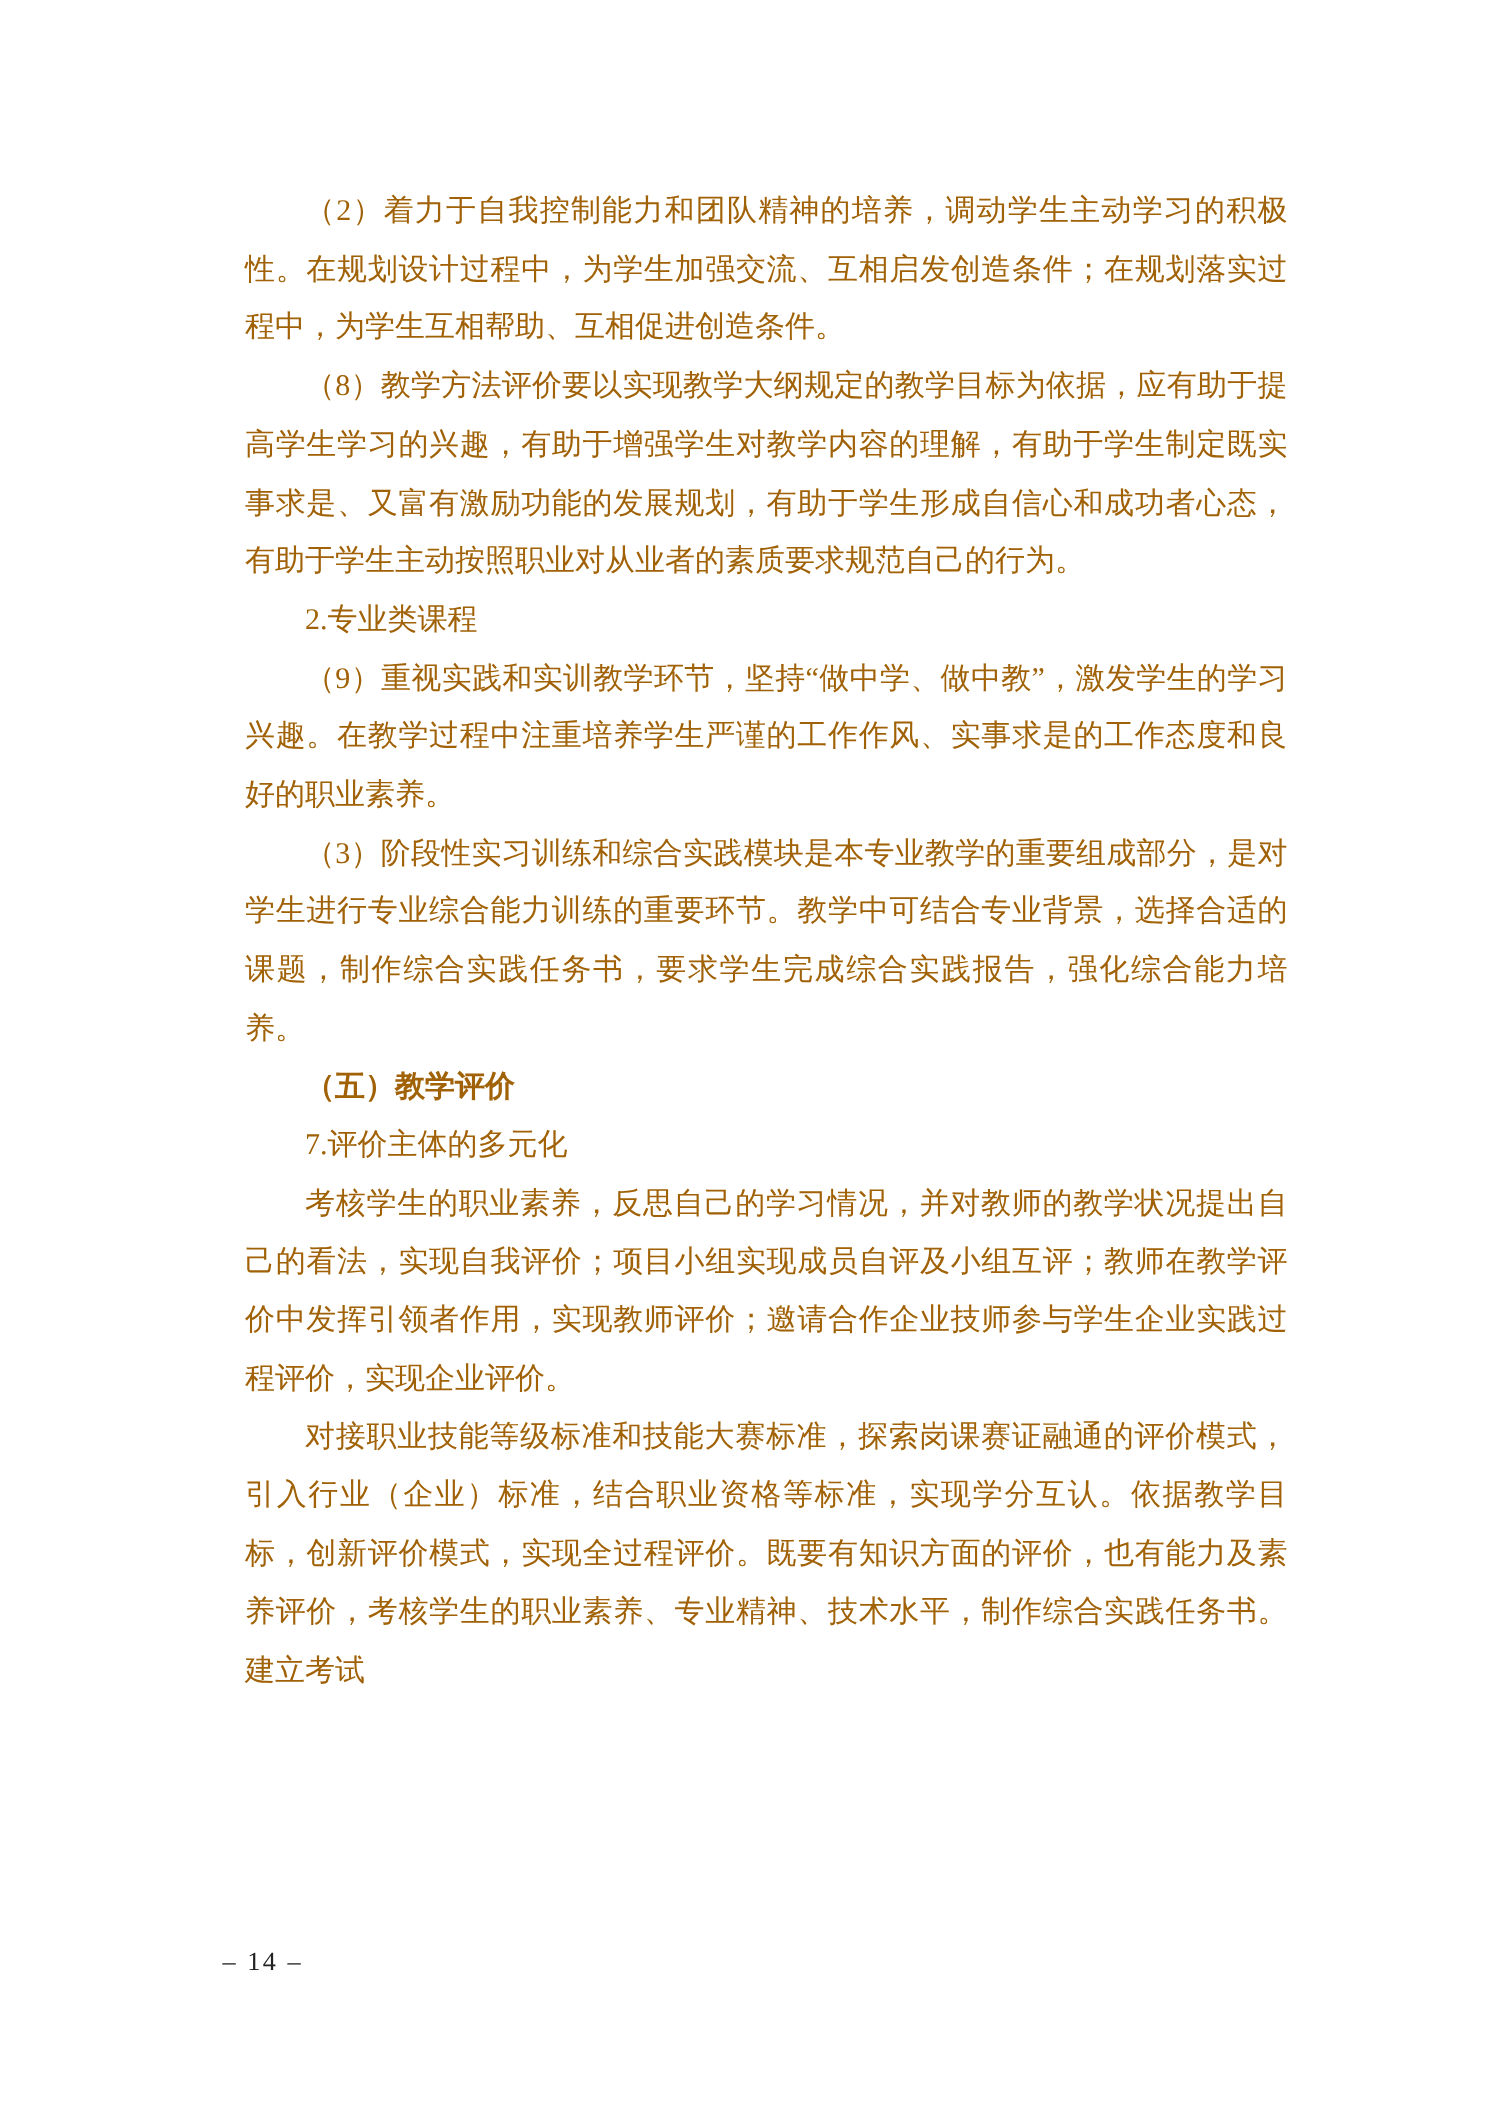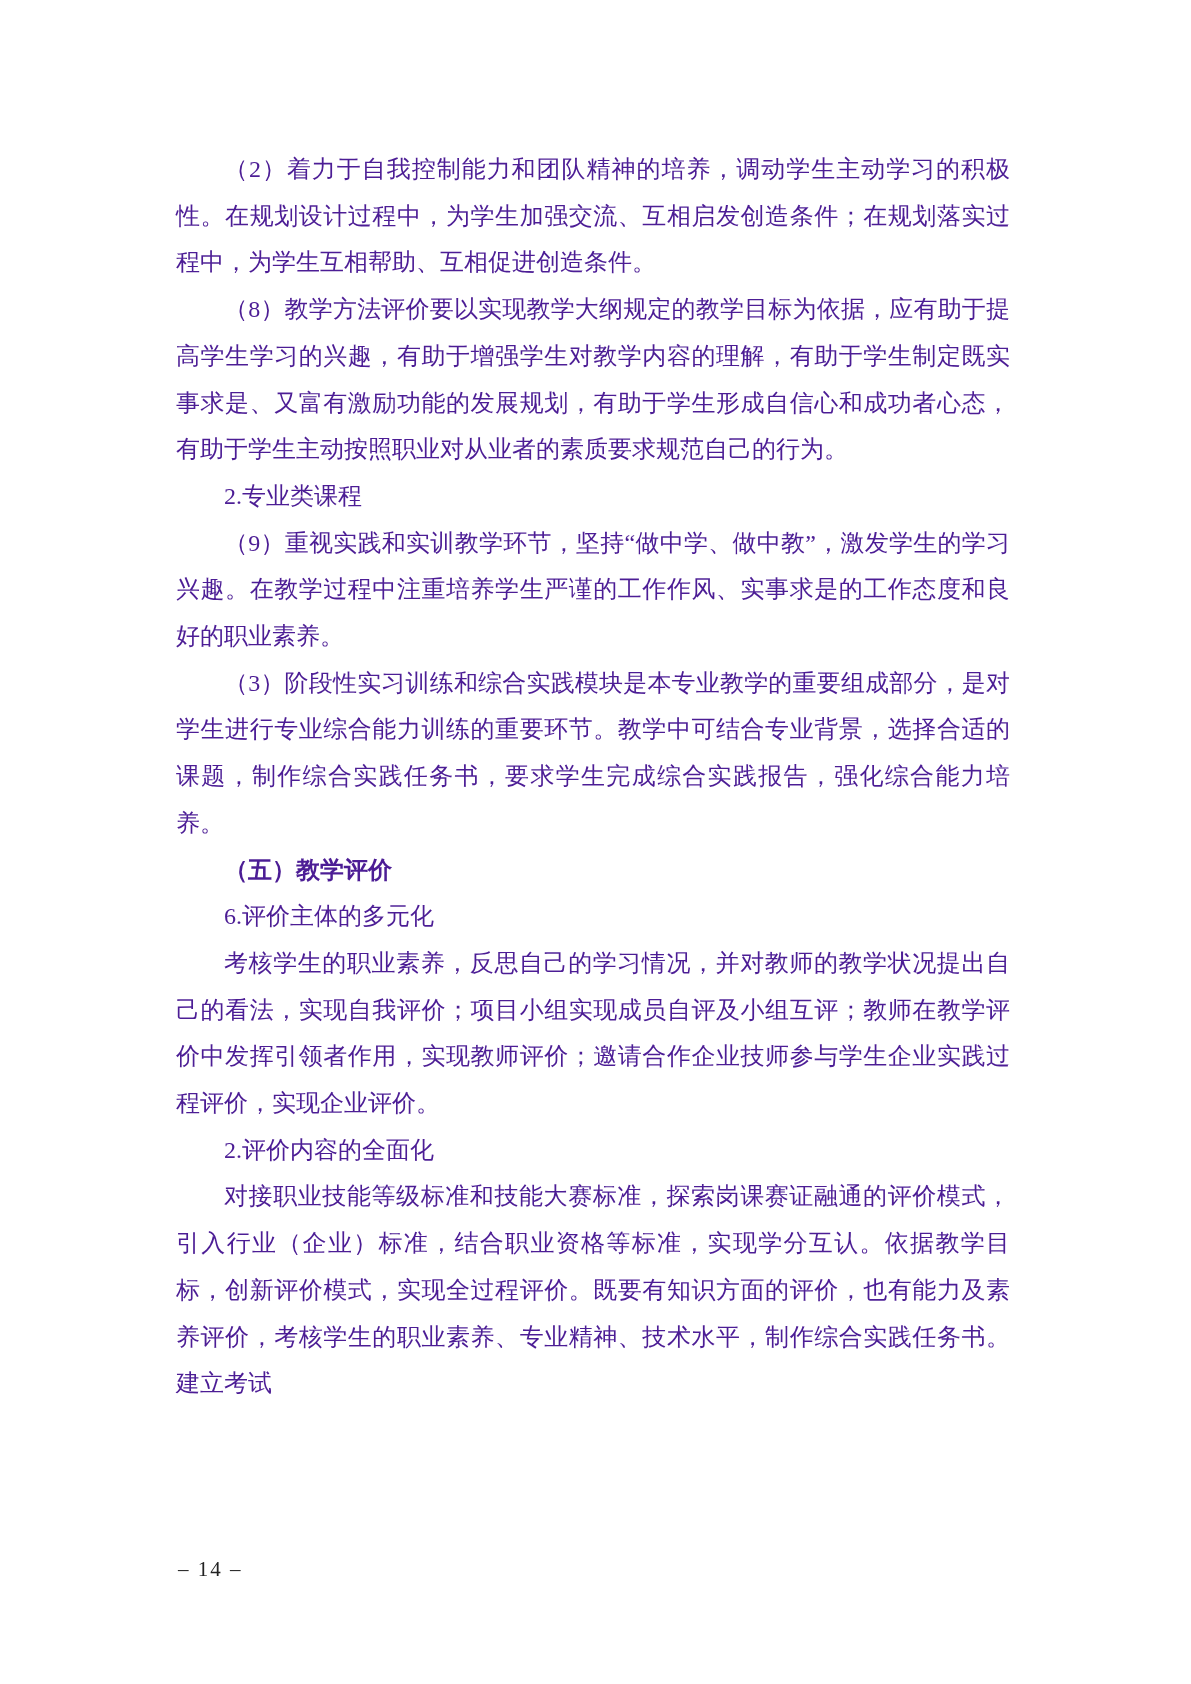--- a/index.html
+++ b/index.html
@@ -9,27 +9,27 @@
   }
   .page {
     position: relative;
     width: 1191px;
     height: 1684px;
     background: #ffffff;
     overflow: hidden;
   }
   .content {
     position: absolute;
-    left: 176px;
+    left: 196px;
     top: 146px;
     width: 834px;
     font-family: "Liberation Serif", serif;
     font-size: 24px;
     line-height: 46.7px;
-    color: #4c1d95;
+    color: #a16207;
     text-align: justify;
     text-justify: inter-ideograph;
   }
   .para {
     margin: 0;
     text-indent: 2em;
   }
   .para.heading {
     font-weight: bold;
   }
@@ -48,19 +48,18 @@
 <body>
 
 <div class="page">
   <div class="content">
       <div class="para body">（2）着力于自我控制能力和团队精神的培养，调动学生主动学习的积极性。在规划设计过程中，为学生加强交流、互相启发创造条件；在规划落实过程中，为学生互相帮助、互相促进创造条件。</div>
       <div class="para body">（8）教学方法评价要以实现教学大纲规定的教学目标为依据，应有助于提高学生学习的兴趣，有助于增强学生对教学内容的理解，有助于学生制定既实事求是、又富有激励功能的发展规划，有助于学生形成自信心和成功者心态，有助于学生主动按照职业对从业者的素质要求规范自己的行为。</div>
       <div class="para body">2.专业类课程</div>
       <div class="para body">（9）重视实践和实训教学环节，坚持“做中学、做中教”，激发学生的学习兴趣。在教学过程中注重培养学生严谨的工作作风、实事求是的工作态度和良好的职业素养。</div>
       <div class="para body">（3）阶段性实习训练和综合实践模块是本专业教学的重要组成部分，是对学生进行专业综合能力训练的重要环节。教学中可结合专业背景，选择合适的课题，制作综合实践任务书，要求学生完成综合实践报告，强化综合能力培养。</div>
       <div class="para heading">（五）教学评价</div>
-      <div class="para body">6.评价主体的多元化</div>
+      <div class="para body">7.评价主体的多元化</div>
       <div class="para body">考核学生的职业素养，反思自己的学习情况，并对教师的教学状况提出自己的看法，实现自我评价；项目小组实现成员自评及小组互评；教师在教学评价中发挥引领者作用，实现教师评价；邀请合作企业技师参与学生企业实践过程评价，实现企业评价。</div>
-      <div class="para body">2.评价内容的全面化</div>
       <div class="para body">对接职业技能等级标准和技能大赛标准，探索岗课赛证融通的评价模式，引入行业（企业）标准，结合职业资格等标准，实现学分互认。依据教学目标，创新评价模式，实现全过程评价。既要有知识方面的评价，也有能力及素养评价，考核学生的职业素养、专业精神、技术水平，制作综合实践任务书。建立考试</div>
     </div>
   <div class="footer">– 14 –</div>
 </div>
 
 </body></html>

